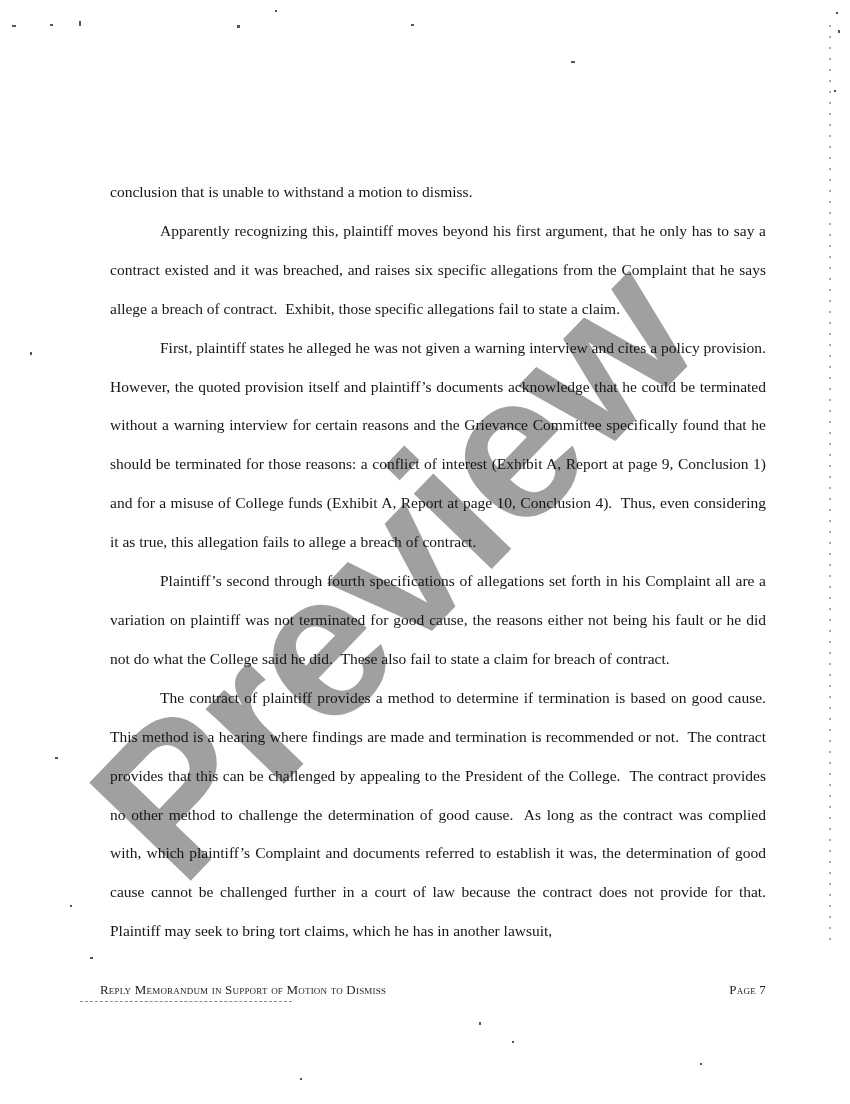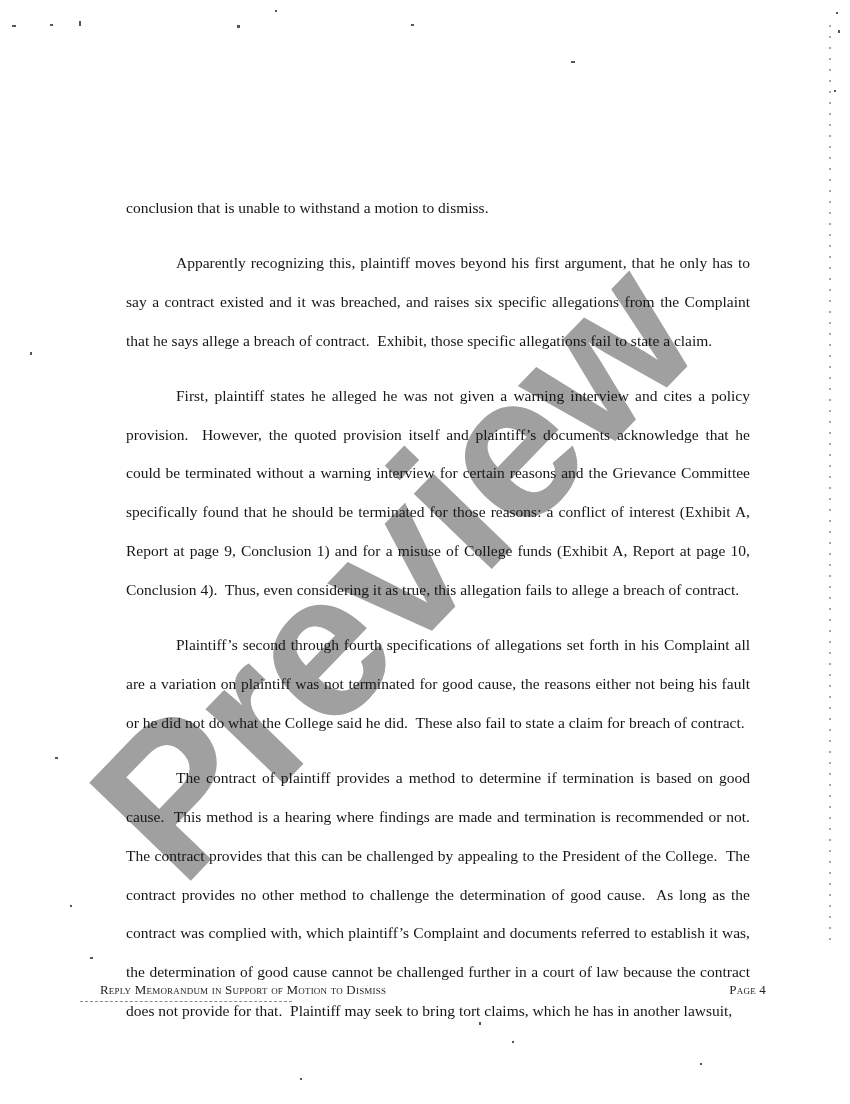--- a/index.html
+++ b/index.html
@@ -35,21 +35,21 @@
     left: 110px;
     top: 173px;
     width: 656px;
     z-index: 2;
     color: #161616;
     font-size: 15.5px;
     line-height: 38.9px;
     text-align: justify;
   }
   .para {
-    margin: 16px;
+    margin: 0;
     white-space: pre-wrap;
   }
   .para.indent { text-indent: 50px; }
   .footer {
     position: absolute;
     left: 100px;
     top: 982px;
     width: 666px;
     display: flex;
     justify-content: space-between;
@@ -99,21 +99,21 @@
   <div class="doc-body">
       <p class="para">conclusion that is unable to withstand a motion to dismiss.</p>
       <p class="para indent">Apparently recognizing this, plaintiff moves beyond his first argument, that he only has to say a contract existed and it was breached, and raises six specific allegations from the Complaint that he says allege a breach of contract.  Exhibit, those specific allegations fail to state a claim.</p>
       <p class="para indent">First, plaintiff states he alleged he was not given a warning interview and cites a policy provision.  However, the quoted provision itself and plaintiff’s documents acknowledge that he could be terminated without a warning interview for certain reasons and the Grievance Committee specifically found that he should be terminated for those reasons: a conflict of interest (Exhibit A, Report at page 9, Conclusion 1) and for a misuse of College funds (Exhibit A, Report at page 10, Conclusion 4).  Thus, even considering it as true, this allegation fails to allege a breach of contract.</p>
       <p class="para indent">Plaintiff’s second through fourth specifications of allegations set forth in his Complaint all are a variation on plaintiff was not terminated for good cause, the reasons either not being his fault or he did not do what the College said he did.  These also fail to state a claim for breach of contract.</p>
       <p class="para indent">The contract of plaintiff provides a method to determine if termination is based on good cause.  This method is a hearing where findings are made and termination is recommended or not.  The contract provides that this can be challenged by appealing to the President of the College.  The contract provides no other method to challenge the determination of good cause.  As long as the contract was complied with, which plaintiff’s Complaint and documents referred to establish it was, the determination of good cause cannot be challenged further in a court of law because the contract does not provide for that.  Plaintiff may seek to bring tort claims, which he has in another lawsuit,</p>
     </div>
 
   <div class="footer">
     <span>Reply Memorandum in Support of Motion to Dismiss</span>
-    <span>Page 4</span>
+    <span>Page 7</span>
   </div>
 
   <div class="footer-underline"></div>
 
   <div class="edge-dots"></div>
 
   <div class="speck" style="left:12px;  top:25px;  width:4px; height:2px;"></div>
   <div class="speck" style="left:50px;  top:24px;  width:3px; height:2px;"></div>
   <div class="speck" style="left:79px;  top:21px;  width:2px; height:5px;"></div>
   <div class="speck" style="left:237px; top:25px;  width:3px; height:3px;"></div>

